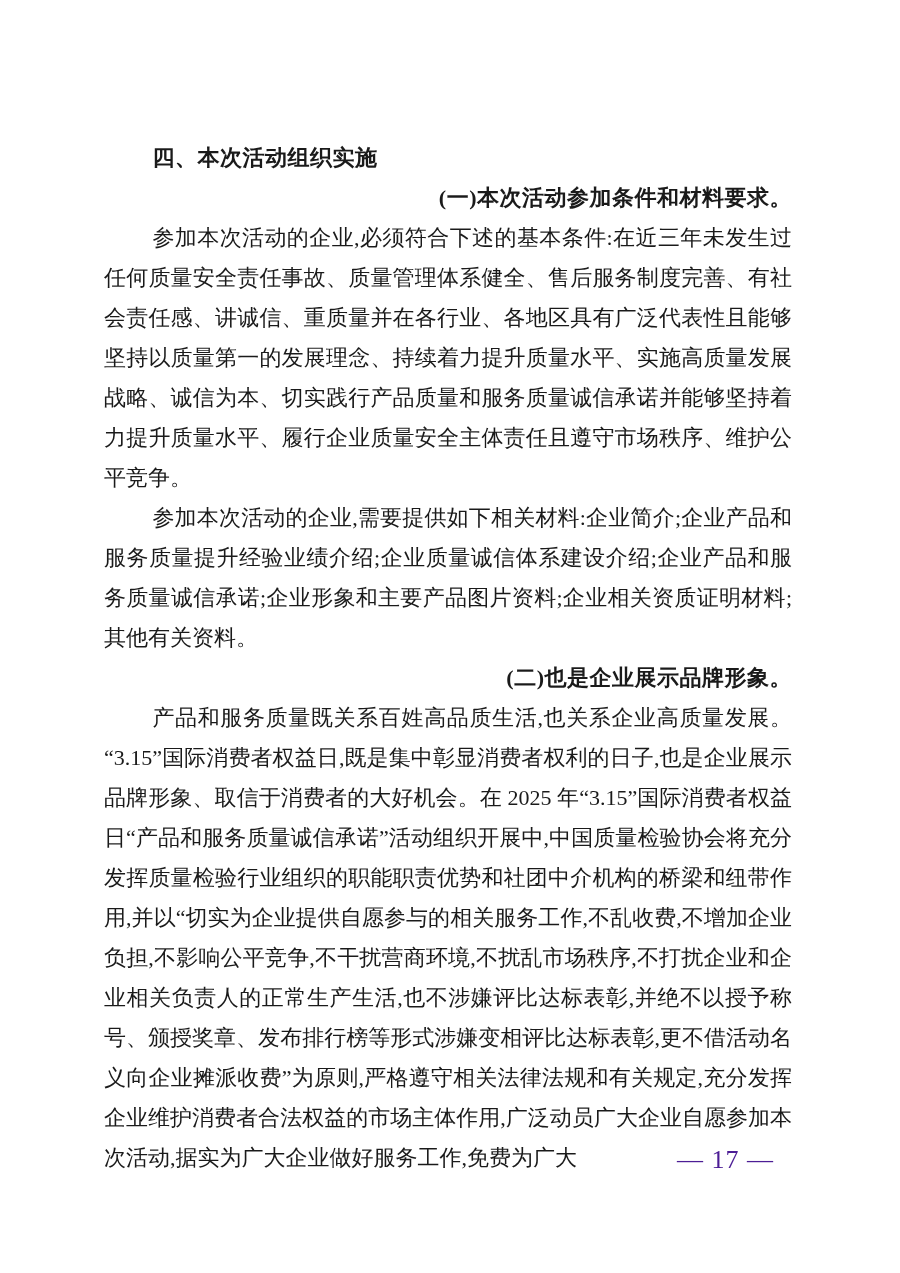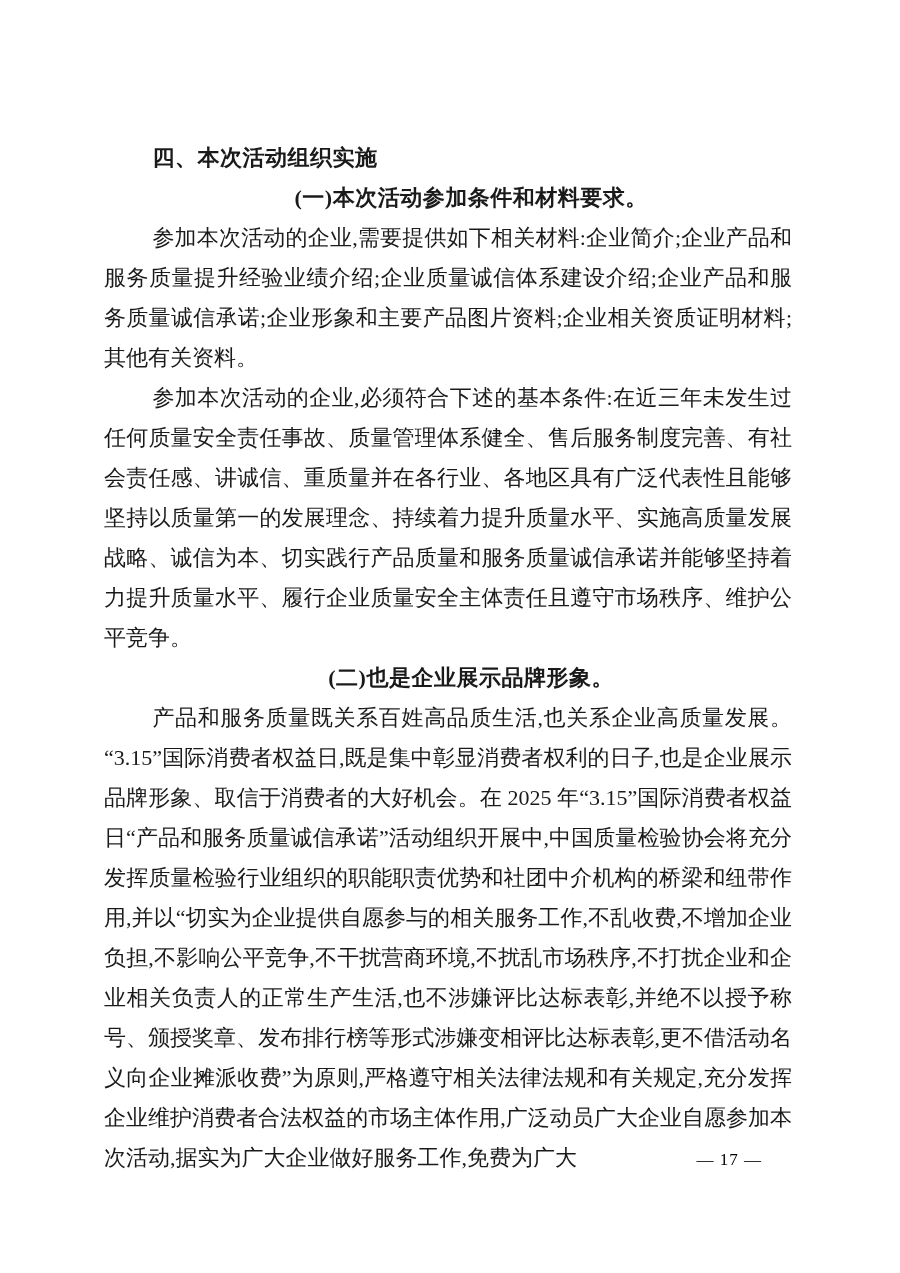--- a/index.html
+++ b/index.html
@@ -35,48 +35,48 @@
     text-align: left;
   }
   .heading-kai {
     font-family: "Liberation Serif", serif;
     font-weight: 700;
     font-size: 22px;
     line-height: 40px;
     margin: 0;
     text-indent: 2.1em;
     letter-spacing: 0.5px;
-    text-align: center;
+    text-align: right;
   }
   .para {
     font-size: 22px;
     line-height: 40px;
     margin: 0;
     text-align: justify;
     text-justify: inter-character;
     text-indent: 2.2em;
   }
   .page-number {
     position: absolute;
     top: 1145px;
-    right: 138px;
-    font-size: 17px;
+    right: 126px;
+    font-size: 26px;
     line-height: 30px;
     letter-spacing: 1px;
     font-family: "Liberation Serif", serif;
-    color: #000000;
+    color: #4c1d95;
     white-space: nowrap;
   }
 </style>
 </head>
 <body>
 
 <div class="page">
   <div class="body-text">
     <h2 class="heading-hei">四、本次活动组织实施</h2>
     <h3 class="heading-kai">(一)本次活动参加条件和材料要求。</h3>
+    <p class="para">参加本次活动的企业,必须符合下述的基本条件:在近三年未发生过任何质量安全责任事故、质量管理体系健全、售后服务制度完善、有社会责任感、讲诚信、重质量并在各行业、各地区具有广泛代表性且能够坚持以质量第一的发展理念、持续着力提升质量水平、实施高质量发展战略、诚信为本、切实践行产品质量和服务质量诚信承诺并能够坚持着力提升质量水平、履行企业质量安全主体责任且遵守市场秩序、维护公平竞争。</p>
     <p class="para">参加本次活动的企业,需要提供如下相关材料:企业简介;企业产品和服务质量提升经验业绩介绍;企业质量诚信体系建设介绍;企业产品和服务质量诚信承诺;企业形象和主要产品图片资料;企业相关资质证明材料;其他有关资料。</p>
-    <p class="para">参加本次活动的企业,必须符合下述的基本条件:在近三年未发生过任何质量安全责任事故、质量管理体系健全、售后服务制度完善、有社会责任感、讲诚信、重质量并在各行业、各地区具有广泛代表性且能够坚持以质量第一的发展理念、持续着力提升质量水平、实施高质量发展战略、诚信为本、切实践行产品质量和服务质量诚信承诺并能够坚持着力提升质量水平、履行企业质量安全主体责任且遵守市场秩序、维护公平竞争。</p>
     <h3 class="heading-kai">(二)也是企业展示品牌形象。</h3>
     <p class="para">产品和服务质量既关系百姓高品质生活,也关系企业高质量发展。“3.15”国际消费者权益日,既是集中彰显消费者权利的日子,也是企业展示品牌形象、取信于消费者的大好机会。在 2025 年“3.15”国际消费者权益日“产品和服务质量诚信承诺”活动组织开展中,中国质量检验协会将充分发挥质量检验行业组织的职能职责优势和社团中介机构的桥梁和纽带作用,并以“切实为企业提供自愿参与的相关服务工作,不乱收费,不增加企业负担,不影响公平竞争,不干扰营商环境,不扰乱市场秩序,不打扰企业和企业相关负责人的正常生产生活,也不涉嫌评比达标表彰,并绝不以授予称号、颁授奖章、发布排行榜等形式涉嫌变相评比达标表彰,更不借活动名义向企业摊派收费”为原则,严格遵守相关法律法规和有关规定,充分发挥企业维护消费者合法权益的市场主体作用,广泛动员广大企业自愿参加本次活动,据实为广大企业做好服务工作,免费为广大</p>
   </div>
   <div class="page-number">— 17 —</div>
 </div>
 
 </body></html>

